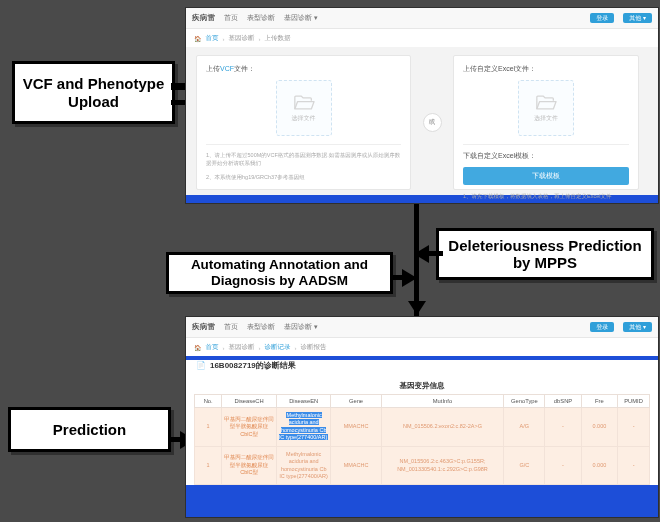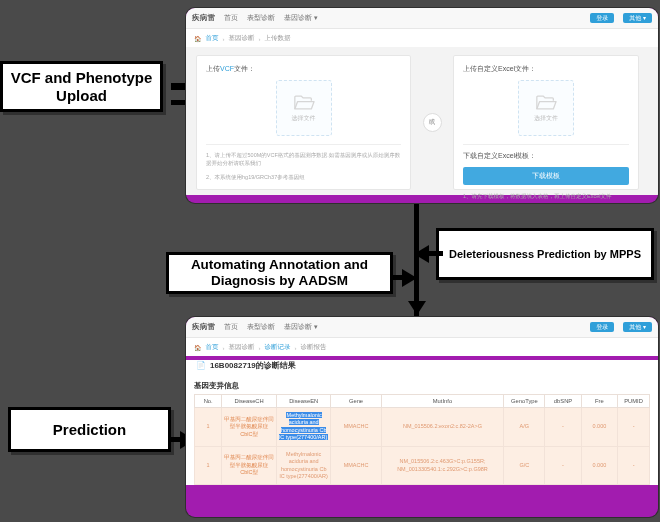--- a/index.html
+++ b/index.html
@@ -17,40 +17,39 @@
     border:3px solid #000;
     box-shadow:3px 3px 0 rgba(0,0,0,.35);
     display:flex;align-items:center;justify-content:center;
     text-align:center;
     font-weight:bold;
     color:#000;
     line-height:1.15;
     box-sizing:border-box;
     padding:2px 6px;
   }
-  #callout-upload{left:0;top:61px;width:163px;height:51px;font-size:15px;}
+  #callout-upload{left:12px;top:61px;width:163px;height:63px;font-size:15px;}
   #callout-aadsm{left:166px;top:252px;width:227px;height:42px;font-size:13.5px;}
-  #callout-mpps{left:436px;top:228px;width:218px;height:52px;font-size:11px;}
+  #callout-mpps{left:436px;top:228px;width:218px;height:52px;font-size:15px;}
   #callout-report{left:8px;top:407px;width:163px;height:45px;font-size:15px;}
 
   
   .bar{position:absolute;background:#000;}
   .head{position:absolute;width:0;height:0;}
   .head-r{border-top:9px solid transparent;border-bottom:9px solid transparent;border-left:15px solid #000;}
   .head-l{border-top:9px solid transparent;border-bottom:9px solid transparent;border-right:15px solid #000;}
   .head-d{border-left:9px solid transparent;border-right:9px solid transparent;border-top:14px solid #000;}
 
   
   .win{
     position:absolute;
-    background:#a21caf;
+    background:#1d4ed8;
     box-shadow:0 0 0 1px #2f2f2f;
     overflow:hidden;
     box-sizing:border-box;
-    border-radius:9px;
   }
   #win-upload{left:186px;top:8px;width:472px;height:195px;}
   #win-report{left:186px;top:317px;width:472px;height:200px;}
 
   .navbar{
     height:20px;background:#f8f8f8;border-bottom:1px solid #e7e7e7;
     display:flex;align-items:center;padding:0 6px;gap:9px;
     font-size:7px;color:#777;
   }
   .brand{font-weight:bold;color:#555;font-size:7.5px;letter-spacing:.2px;}
@@ -109,21 +108,21 @@
   }
 
   
   .report-body{background:#fff;padding:0 8px;box-sizing:border-box;}
   .report-title{
     display:flex;align-items:center;gap:4px;
     font-size:8px;font-weight:bold;color:#333;margin:4px 0 10px 2px;
   }
   .doc-icon{font-size:8px;color:#666;}
   .table-cap{
-    font-size:7.5px;font-weight:bold;color:#333;
+    text-align:center;font-size:7.5px;font-weight:bold;color:#333;
     margin-bottom:3px;
   }
   table.gt{
     width:100%;border-collapse:collapse;table-layout:fixed;
     font-size:5.5px;color:#e09a72;
   }
   table.gt th{
     border:1px solid #eadfd8;background:#fff;color:#555;
     font-weight:normal;font-size:5.8px;padding:3px 1px;text-align:center;
   }

